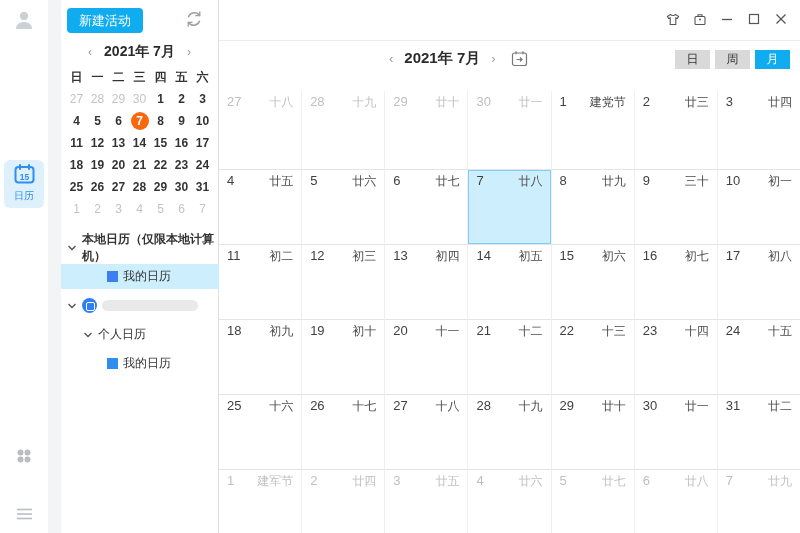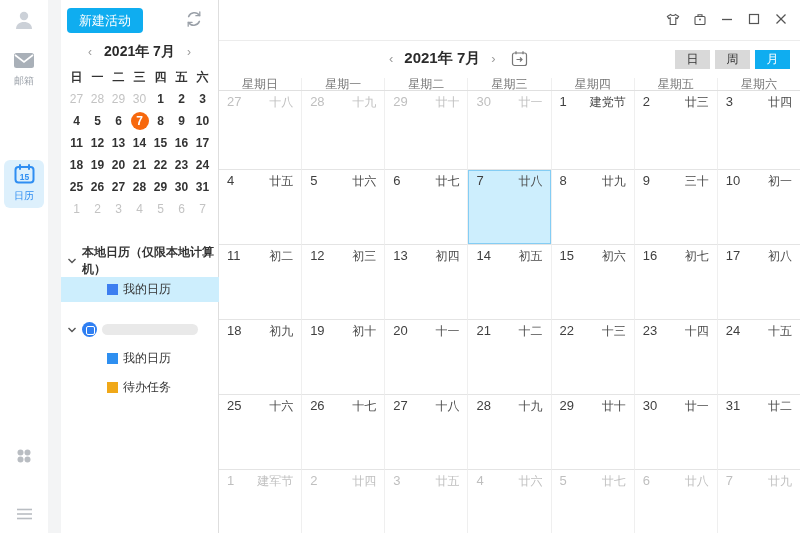--- a/index.html
+++ b/index.html
@@ -30,21 +30,21 @@
   .mwd { font-weight:bold; color:#333; }
   .mini-grid { top:88px; }
   .mday { color:#333; font-weight:bold; cursor:pointer; }
   .mday.dim { color:#c3c3c3; font-weight:normal; }
   .mday.today { color:#fff; font-weight:bold; }
   .mday.today .bubble { width:18px; height:18px; border-radius:50%; background:var(--today,#f7680d);
     display:flex; align-items:center; justify-content:center; }
 
   .tree { position:absolute; left:0; top:233px; width:158px; }
   .trow { display:flex; align-items:center; height:29px; cursor:pointer; font-size:12px; color:#333; }
-  .trow.lv0 { padding-left:6px; font-weight:bold;margin-top:13px; }
+  .trow.lv0 { padding-left:6px; font-weight:bold; }
   .trow.lv1 { padding-left:22px; }
   .trow.lv2 { padding-left:46px; }
   .trow.sel { background:#cdeefd; height:25px; margin:2px 0; }
   .chev { width:10px; height:10px; margin-right:5px; flex:0 0 auto; }
   .swatch { width:11px; height:11px; margin-right:5px; flex:0 0 auto; }
   .acct-ic { width:15px; height:15px; border-radius:50%; background:#2f7ff2; margin-right:5px; position:relative; flex:0 0 auto; }
   .acct-ic::after { content:""; position:absolute; left:4px; top:4px; width:7px; height:7px; border:1.4px solid #fff; border-radius:2px; }
   .redact { width:96px; height:11px; background:#e9e9e9; border-radius:6px; }
 
   
@@ -85,29 +85,20 @@
   <div class="gutter"></div>
 
   <div class="rail">
     <div class="rail-item" style="top:8px">
       <span>
         <svg width="24" height="24" viewBox="0 0 24 24">
             <circle cx="12" cy="8" r="4.2" fill="#ccd1d8"></circle>
             <path d="M4 21c0-4.4 3.6-7 8-7s8 2.6 8 7z" fill="#ccd1d8"></path>
           </svg>
       </span>
-    </div>
-    <div class="rail-item" style="top:52px">
-      <span>
-        <svg width="22" height="17" viewBox="0 0 22 17">
-            <rect x="1" y="1" width="20" height="15" rx="2.5" fill="#a9b0b8"></rect>
-            <path d="M2 3l9 7 9-7" fill="none" stroke="#fff" stroke-width="1.6"></path>
-          </svg>
-      </span>
-      <span class="lbl">邮箱</span>
     </div>
     <div class="rail-item active-wrap" style="top:160px">
       <span>
         <svg width="21" height="20" viewBox="0 0 21 20">
             <rect x="1.5" y="3" width="18" height="15.5" rx="3" fill="none" stroke="#2f8ef2" stroke-width="2"></rect>
             <line x1="6" y1="1" x2="6" y2="5" stroke="#2f8ef2" stroke-width="2" stroke-linecap="round"></line>
             <line x1="15" y1="1" x2="15" y2="5" stroke="#2f8ef2" stroke-width="2" stroke-linecap="round"></line>
             <text x="10.5" y="15.5" font-size="8.5" font-weight="bold" fill="#2f8ef2" text-anchor="middle">15</text>
           </svg>
       </span>
@@ -219,27 +210,29 @@
           <span class="swatch" style="background: rgb(61, 126, 240);"></span>
           <span class="tlabel">我的日历</span>
         </div>
         <div class="trow lv0">
           <svg class="chev" viewBox="0 0 10 10" fill="none" stroke="#555" stroke-width="1.4">
             <path d="M1.5 3l3.5 3.5L8.5 3"></path>
           </svg>
           <span class="acct-ic"></span>
           <span class="redact"></span>
         </div>
+        <div class="trow lv1">
+          <svg class="chev" viewBox="0 0 10 10" fill="none" stroke="#555" stroke-width="1.4">
+            <path d="M1.5 3l3.5 3.5L8.5 3"></path>
+          </svg>
+          <span class="tlabel">个人日历</span>
+        </div>
         <div class="trow lv2">
           <span class="swatch" style="background: rgb(46, 143, 240);"></span>
           <span class="tlabel">我的日历</span>
-        </div>
-        <div class="trow lv2">
-          <span class="swatch" style="background: rgb(240, 168, 24);"></span>
-          <span class="tlabel">待办任务</span>
         </div>
       </div>
   </div>
 
   <div class="main">
     <div class="titlebar">
       <div class="winctrl">
         <span class="wbtn">
           <svg width="14" height="13" viewBox="0 0 14 13" fill="none" stroke="#555" stroke-width="1.1">
               <path d="M4.6 1.5 1.4 3.4 2.7 5.6 4.2 4.8 4.2 11.5 9.8 11.5 9.8 4.8 11.3 5.6 12.6 3.4 9.4 1.5 C8.6 2.8 5.4 2.8 4.6 1.5 Z"></path>
@@ -287,29 +280,20 @@
             </svg>
         </span>
       </div>
       <div class="views">
           <div class="vbtn">日</div>
           <div class="vbtn">周</div>
           <div class="vbtn act">月</div>
         </div>
     </div>
 
-    <div class="wh-row">
-        <div class="whcell">星期日</div>
-        <div class="whcell">星期一</div>
-        <div class="whcell">星期二</div>
-        <div class="whcell">星期三</div>
-        <div class="whcell">星期四</div>
-        <div class="whcell">星期五</div>
-        <div class="whcell">星期六</div>
-      </div>
     <div class="month-grid">
         <div class="grow">
           <div class="gcell dim">
             <span class="dnum">27</span>
             <span class="dsub">十八</span>
           </div>
           <div class="gcell dim">
             <span class="dnum">28</span>
             <span class="dsub">十九</span>
           </div>

